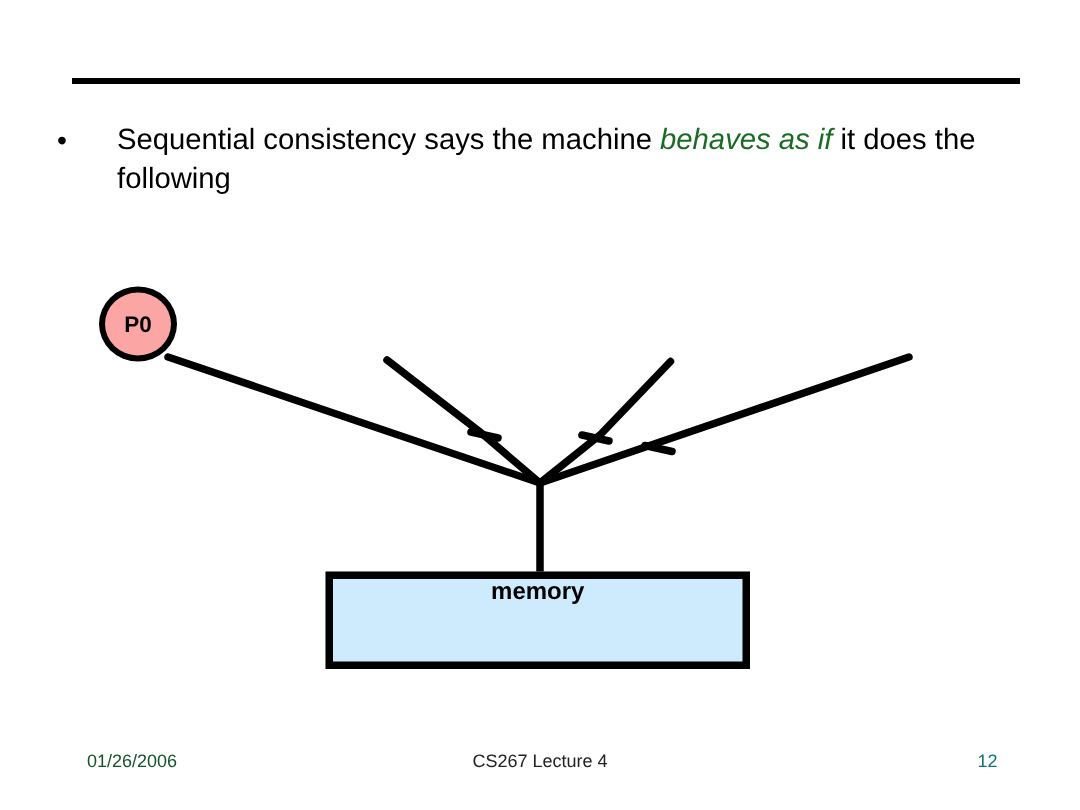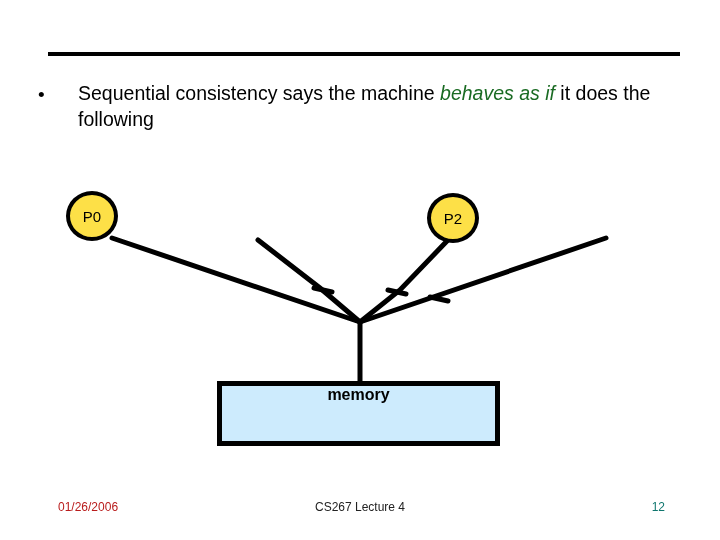--- a/index.html
+++ b/index.html
@@ -71,27 +71,27 @@
     font-style: italic;
   }
 
   
   .proc {
     position: absolute;
     width: 52px;
     height: 50px;
     border: 4px solid #000000;
     border-radius: 50%;
-    background: #fde047;
+    background: #fca5a5;
     box-sizing: border-box;
     display: flex;
     align-items: center;
     justify-content: center;
     font-size: 15px;
-    font-weight: normal;
+    font-weight: bold;
     color: #000000;
   }
   #proc-p0 { left: 66px;  top: 191px; }
   #proc-p1 { left: 222px; top: 191px; }
   #proc-p2 { left: 427px; top: 193px; }
   #proc-p3 { left: 603px; top: 192px; }
 
   
   #wires {
     position: absolute;
@@ -118,21 +118,21 @@
     font-weight: bold;
     color: #000000;
   }
 
   
   #footer-date {
     position: absolute;
     left: 58px;
     top: 500px;
     font-size: 12px;
-    color: #b91c1c;
+    color: #14532d;
   }
   #footer-center {
     position: absolute;
     left: 0px;
     top: 500px;
     width: 720px;
     text-align: center;
     font-size: 12px;
     color: #222222;
   }
@@ -168,23 +168,20 @@
 
     <path d="M 606 238 L 360 322" stroke="#000000" stroke-width="5" fill="none" stroke-linecap="round"></path>
     <path d="M 430 297 L 448 301" stroke="#000000" stroke-width="5" fill="none" stroke-linecap="round"></path>
 
     <path d="M 360 322 L 360 382" stroke="#000000" stroke-width="5" fill="none" stroke-linecap="butt"></path>
   </svg>
 
   <div class="proc" id="proc-p0">
     <span>P0</span>
   </div>
-  <div class="proc" id="proc-p2">
-    <span>P2</span>
-  </div>
 
   <div id="memory-box">
     <span>memory</span>
   </div>
 
   <div id="footer-date">01/26/2006</div>
   <div id="footer-center">CS267 Lecture 4</div>
   <div id="footer-page">12</div>
 
 </div>

